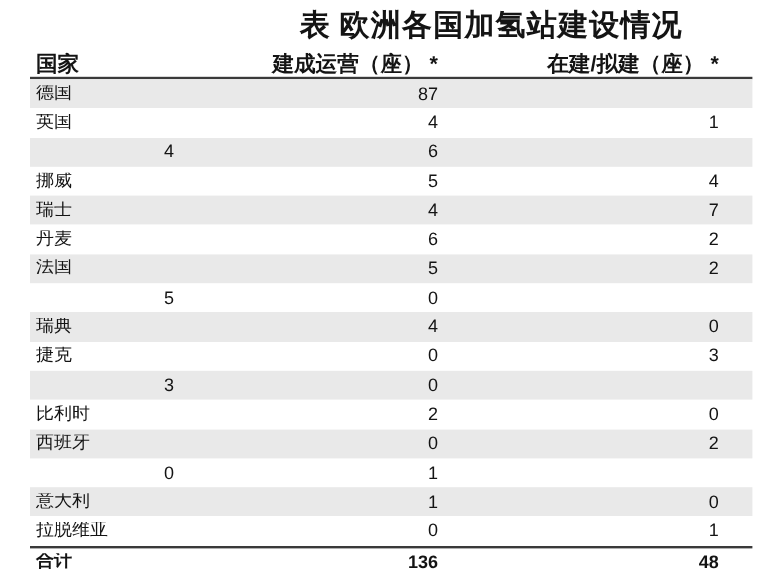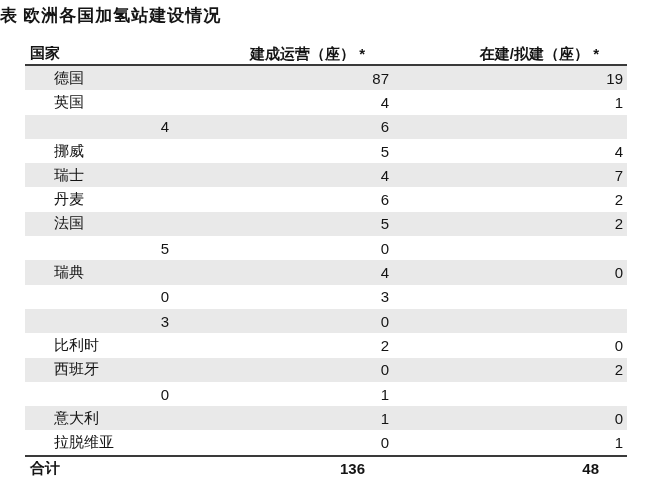--- a/index.html
+++ b/index.html
@@ -8,22 +8,22 @@
     background: #ffffff;
     font-family: "Liberation Serif", serif;
     color: var(--text, #141414);
     overflow: hidden;
   }
   .page { position: relative; width: 650px; height: 480px; }
 
   .title {
     position: absolute;
     top: 4px; left: 0; width: 569px;
-    text-align: left;
-    font-size: 17px;
+    text-align: right;
+    font-size: 25px;
     font-weight: bold;
     letter-spacing: 1px;
     font-family: "Liberation Serif", serif;
   }
 
   .table {
     position: absolute;
     left: 25px; top: 42px;
     width: 602px;
   }
@@ -32,23 +32,23 @@
     display: grid;
     grid-template-columns: 120px 220px 234px 28px;
     align-items: center;
   }
 
   .thead {
     height: 22px;
     font-weight: bold;
     border-bottom: 2px solid var(--rule, #3a3a3a);
   }
-  .thead .cell { font-size: 15px; }
+  .thead .cell { font-size: 18px; }
 
-  .row { height: 24.3px; font-size: 15px; padding-left: 24px; }
+  .row { height: 24.3px; font-size: 15px; }
   .row.shade { background: var(--shade, #e9e9e9); }
 
   .cell { line-height: 1; white-space: nowrap; overflow: hidden; }
   .c-country { text-align: left; padding-left: 5px; }
   .c-num {
     text-align: right;
     font-family: "Liberation Sans", sans-serif;
   }
 
   .total-row {
@@ -73,21 +73,20 @@
       <div class="cell c-country">国家</div>
       <div class="cell c-num">建成运营（座） *</div>
       <div class="cell c-num">在建/拟建（座） *</div>
       <div class="cell"></div>
     </div>
 
     <div id="rows">
   <div class="grid-row row shade">
     <div class="cell c-country">德国</div>
     <div class="cell c-num">87</div>
-    <div class="cell c-num">19</div>
     <div class="cell"></div>
   </div>
 
   <div class="grid-row row">
     <div class="cell c-country">英国</div>
     <div class="cell c-num">4</div>
     <div class="cell c-num">1</div>
     <div class="cell"></div>
   </div>
 
@@ -132,20 +131,21 @@
   </div>
 
   <div class="grid-row row shade">
     <div class="cell c-country">瑞典</div>
     <div class="cell c-num">4</div>
     <div class="cell c-num">0</div>
     <div class="cell"></div>
   </div>
 
   <div class="grid-row row">
+    <div class="cell c-country">捷克</div>
     <div class="cell c-num">0</div>
     <div class="cell c-num">3</div>
     <div class="cell"></div>
   </div>
 
   <div class="grid-row row shade">
     <div class="cell c-num">3</div>
     <div class="cell c-num">0</div>
     <div class="cell"></div>
   </div>

